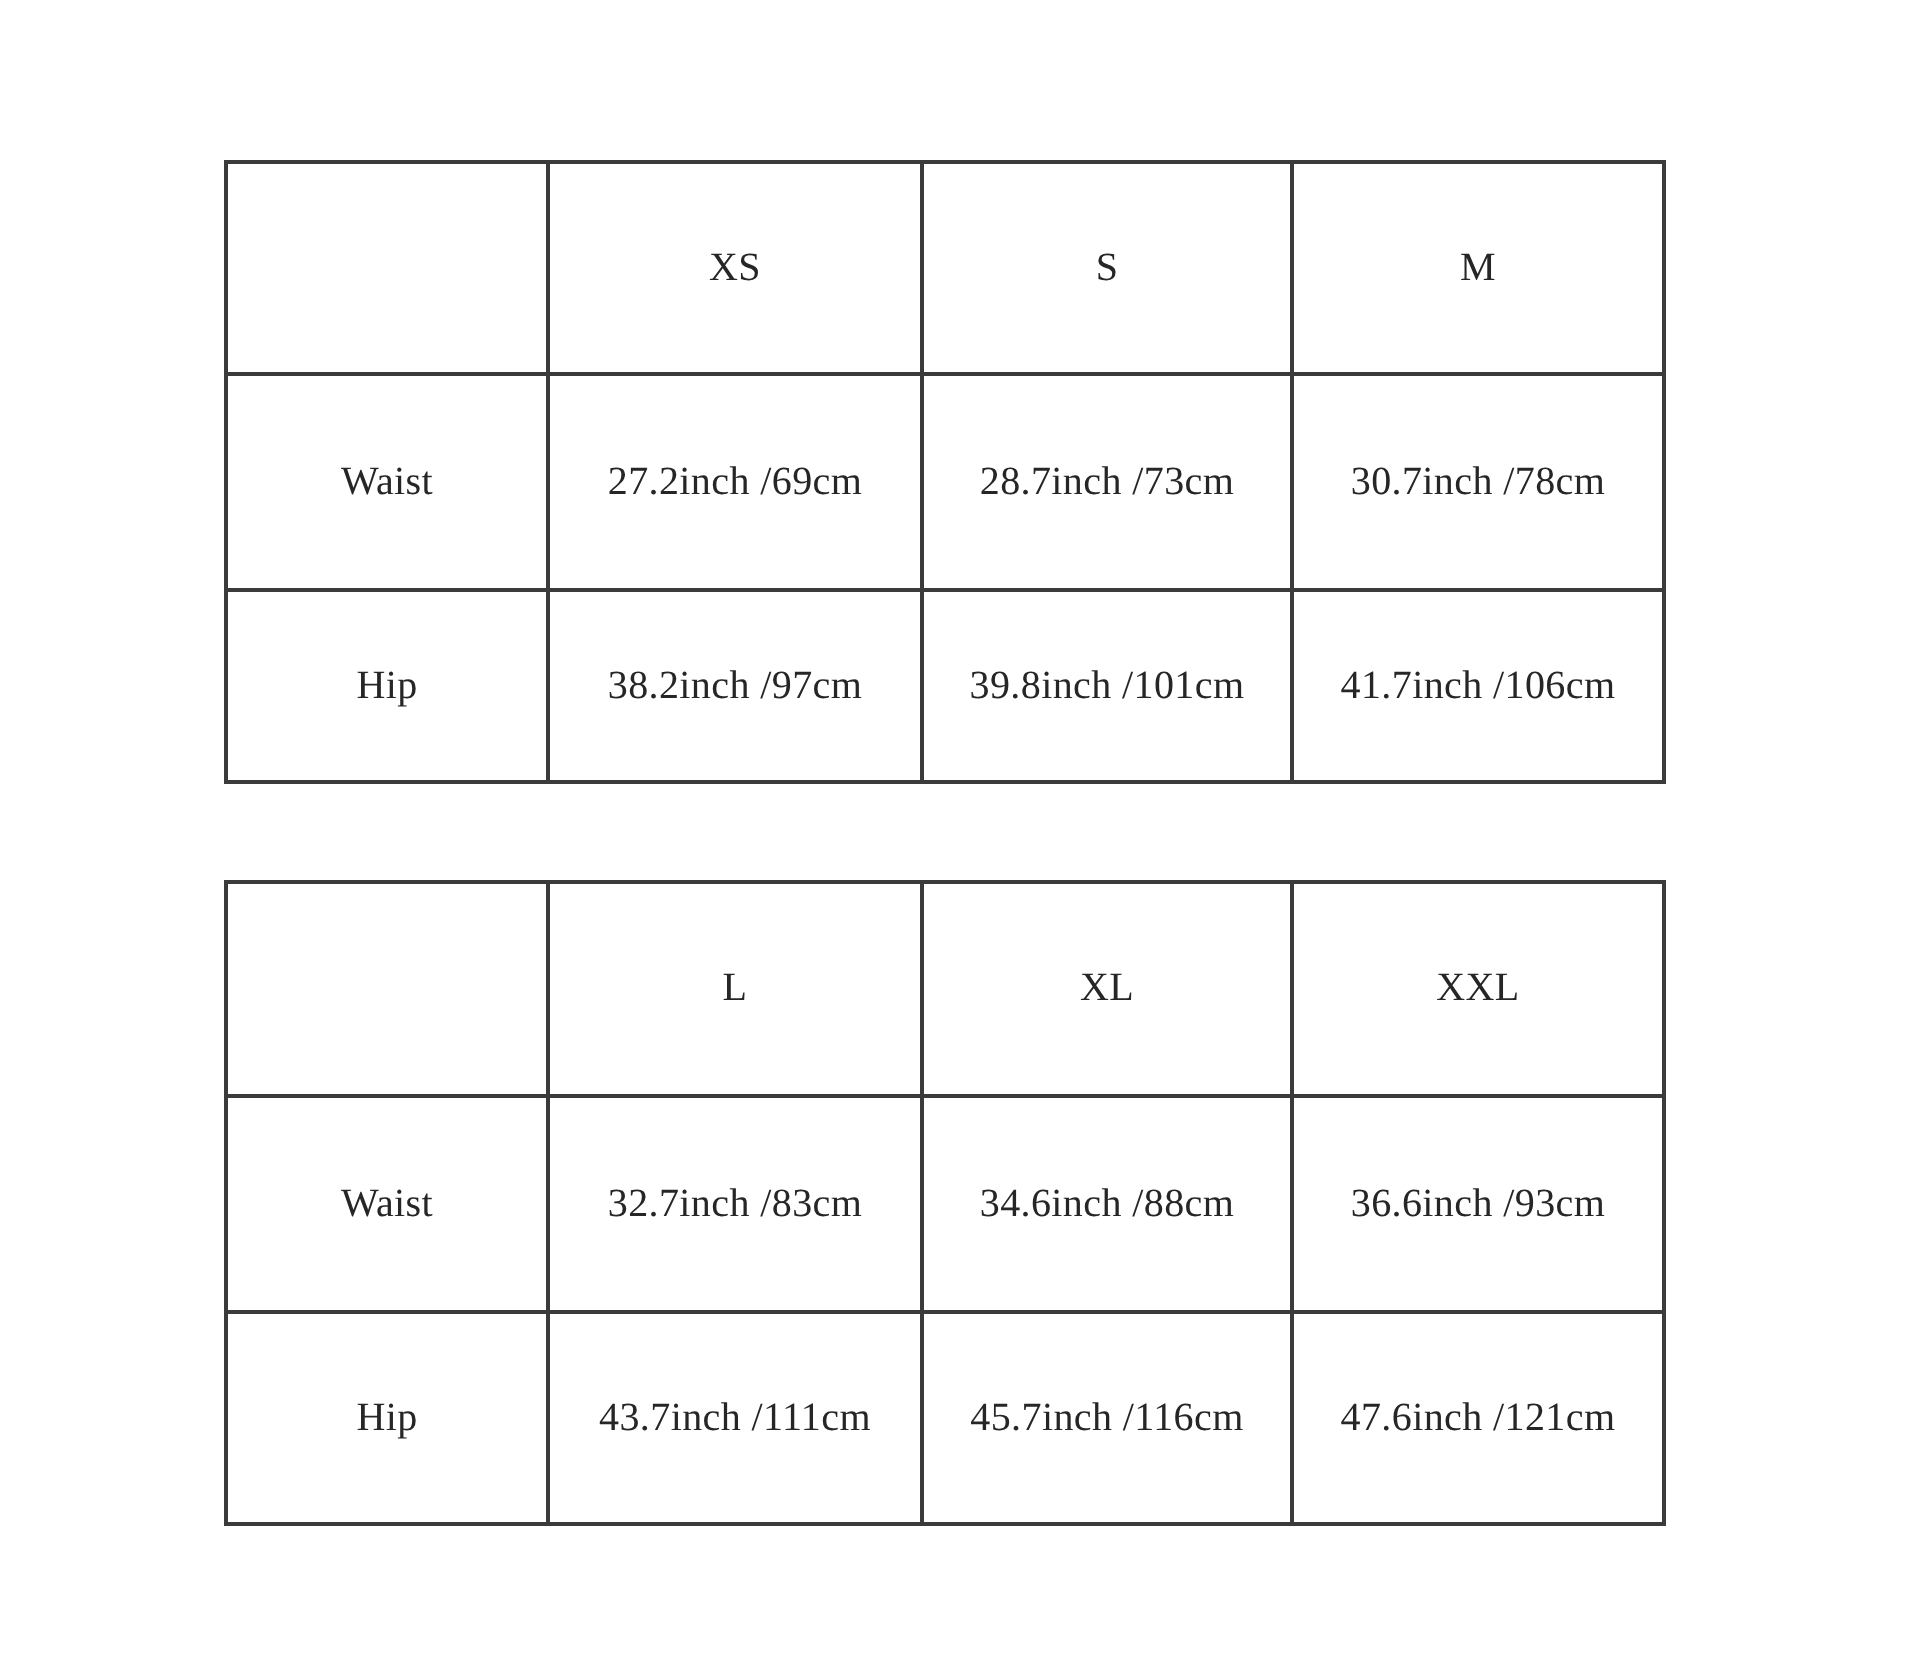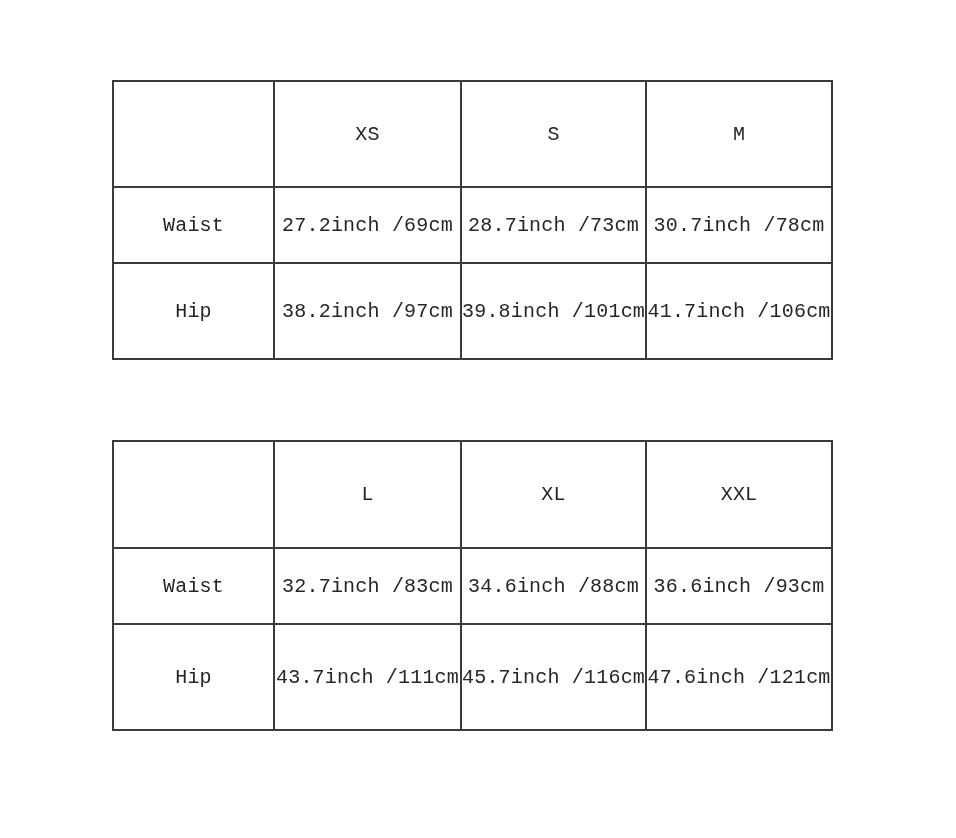--- a/index.html
+++ b/index.html
@@ -5,21 +5,21 @@
   html, body {
     margin: 0;
     padding: 0;
     background: #ffffff;
   }
   #page {
     position: relative;
     width: 956px;
     height: 838px;
     background: #ffffff;
-    font-family: Liberation Mono, monospace;
+    font-family: Liberation Serif, serif;
     overflow: hidden;
   }
   table.size-table {
     position: absolute;
     border-collapse: collapse;
     table-layout: fixed;
     color: #262626;
   }
   table.size-table td {
     border: 2px solid #3b3b3b;
@@ -32,21 +32,21 @@
     white-space: nowrap;
     overflow: hidden;
   }
   #table-upper { left: 112px; top: 80px; }
   #table-lower { left: 112px; top: 440px; }
   .col-label { width: 161px; }
   .col-a { width: 187px; }
   .col-b { width: 185px; }
   .col-c { width: 186px; }
   tr.row-head   { height: 106px; }
-  tr.row-waist  { height: 76px; }
+  tr.row-waist  { height: 108px; }
   tr.row-hip-1  { height: 96px; }
   tr.row-head-2 { height: 107px; }
   tr.row-hip-2  { height: 106px; }
 </style>
 </head>
 <body>
 
 <div id="page">
 
   <table id="table-upper" class="size-table">

